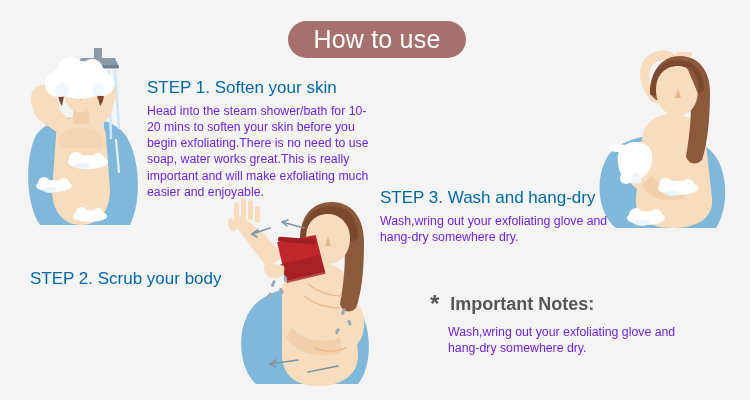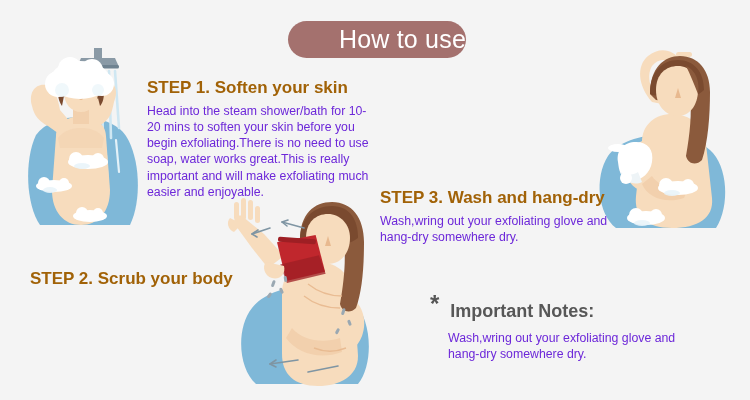--- a/index.html
+++ b/index.html
@@ -15,35 +15,35 @@
     background: #f4f4f4;
   }
 
   
   #title-banner {
     position: absolute;
     left: 288px; top: 21px;
     width: 178px; height: 37px;
     background: #a4716e;
     border-radius: 19px;
-    display: flex; align-items: center; justify-content: flex-end;
+    display: flex; align-items: center; justify-content: center;
   }
   #title-banner .title-text {
     color: #ffffff;
     font-size: 25px;
     font-weight: 400;
     letter-spacing: .2px;
     line-height: 1;
     white-space: nowrap;
   }
 
   
   .step-heading {
-    color: #a16207;
-    font-weight: bold;
+    color: #0369a1;
+    font-weight: normal;
     white-space: nowrap;
     line-height: 1.1;
   }
   .step-body {
     color: #6d28d9;
     line-height: 1.32;
   }
 
   #step1-block { position: absolute; left: 147px; top: 79px; width: 232px; }
   #step1-block .step-heading { font-size: 17px; margin-bottom: 5px; }
@@ -58,21 +58,21 @@
   #step3-block .step-body { font-size: 12.3px; }
 
   #notes-block { position: absolute; left: 430px; top: 290px; width: 250px; }
   #notes-block .notes-row { display: flex; align-items: flex-start; gap: 11px; }
   #notes-block .asterisk {
     color: #555; font-size: 24px; font-weight: bold;
     line-height: 1; margin-top: 2px;
   }
   #notes-block .notes-title {
     color: #575757; font-size: 18px; font-weight: bold;
-    line-height: 1.1; margin-top: 12px;
+    line-height: 1.1; margin-top: 5px;
   }
   #notes-block .step-body { font-size: 12.3px; margin-top: 8px; margin-left: 18px; }
 
   
   .art { position: absolute; }
   .art svg { display: block; overflow: visible; }
 </style>
 </head>
 <body>
 

